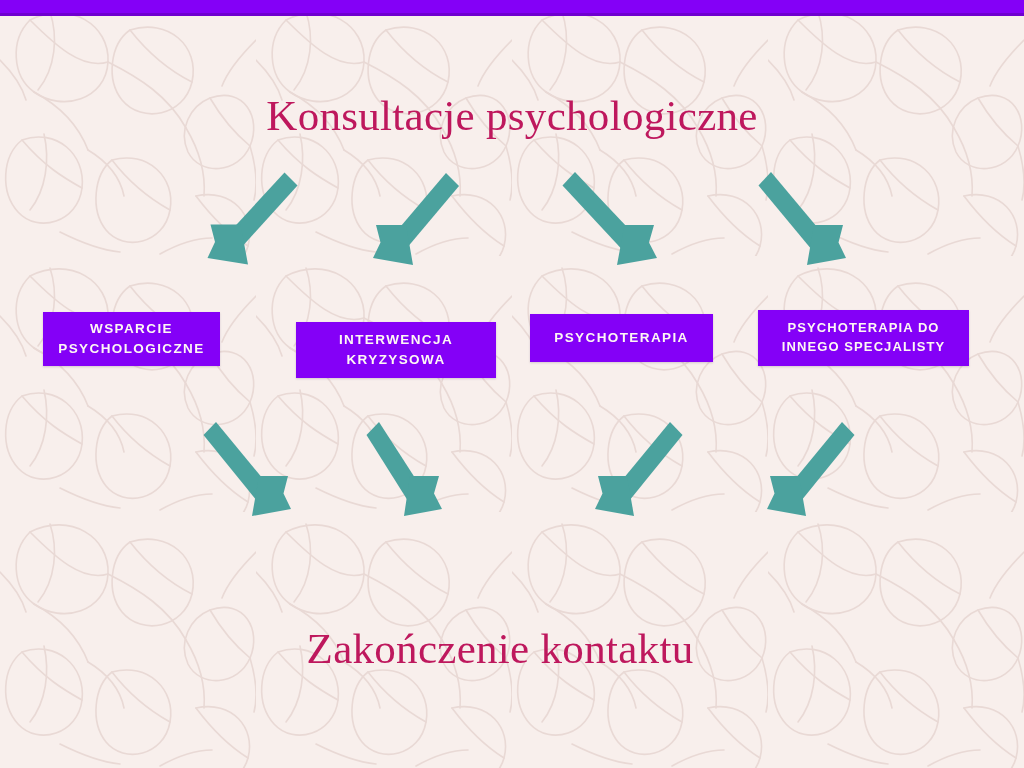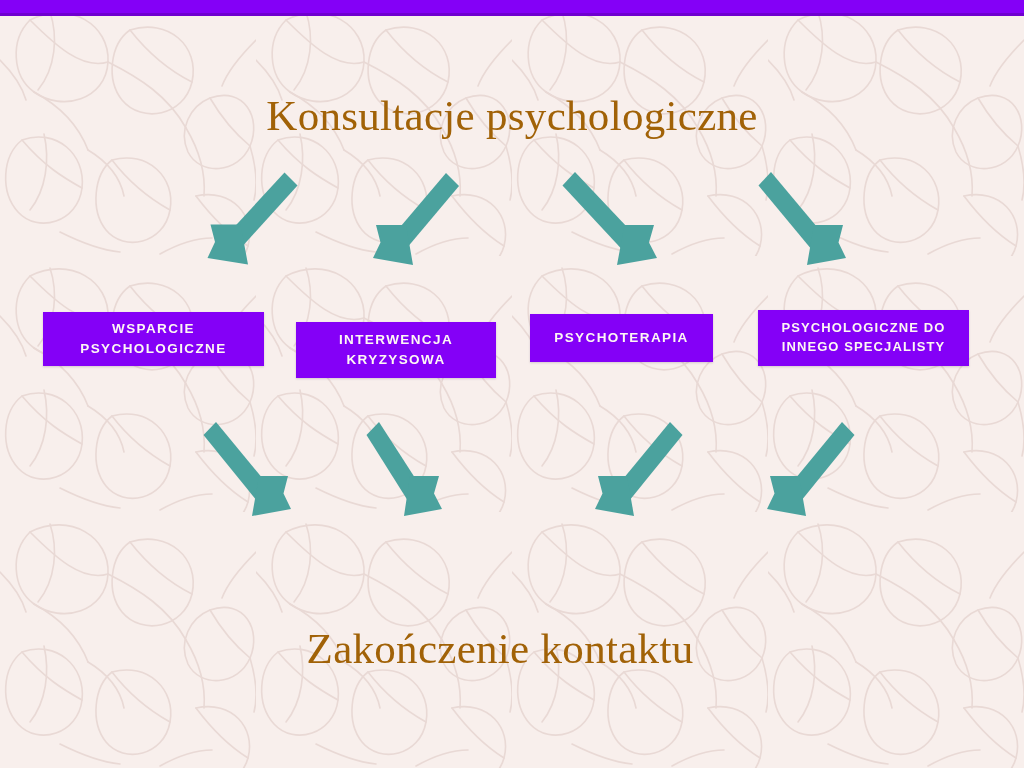--- a/index.html
+++ b/index.html
@@ -47,21 +47,21 @@
     width: 1024px;
     height: 3px;
     background: #6f00cf;
     z-index: 5;
   }
 
   
   .heading {
     position: absolute;
     z-index: 4;
-    color: #a16207;
+    color: #be185d;
     font-family: "Liberation Serif", serif;
     font-weight: 400;
     white-space: nowrap;
     text-align: center;
   }
   #title-top {
     left: 0;
     width: 1024px;
     top: 91px;
     font-size: 43px;
@@ -89,21 +89,21 @@
     font-weight: bold;
     font-size: 13.5px;
     letter-spacing: 1.4px;
     line-height: 1.45;
     box-shadow: 0 1px 2px rgba(60, 20, 80, 0.18);
     padding: 0 6px;
     box-sizing: border-box;
   }
   .opt-box span { display: block; }
 
-  #box-1 { left: 43px;  top: 312px; width: 221px; height: 54px; align-items: center; }
+  #box-1 { left: 43px;  top: 312px; width: 177px; height: 54px; align-items: center; }
   #box-2 { left: 296px; top: 322px; width: 200px; height: 56px; }
   #box-3 { left: 530px; top: 314px; width: 183px; height: 48px; }
   #box-4 { left: 758px; top: 310px; width: 211px; height: 56px; font-size: 13px; letter-spacing: 1.1px; }
 
   
   .arrow {
     position: absolute;
     z-index: 3;
     overflow: visible;
   }
@@ -203,21 +203,21 @@
   </div>
 
   <div class="opt-box" id="box-3">
     <div>
       <span>PSYCHOTERAPIA</span>
     </div>
   </div>
 
   <div class="opt-box" id="box-4">
     <div>
-      <span>PSYCHOLOGICZNE DO</span>
+      <span>PSYCHOTERAPIA DO</span>
       <span>INNEGO SPECJALISTY</span>
     </div>
   </div>
 
   <svg class="arrow" style="left:203px; top:418px;" width="95" height="122" viewBox="0 0 95 122" xmlns="http://www.w3.org/2000/svg">
     <g fill="#4ba29e">
       <path d="M13 4 L0.5 17 L54 83 L67 69.5 Z"></path>
       <path d="M56 58 L49 98 L88 91 L80.5 75.5 L85 58 Z"></path>
     </g>
   </svg>

